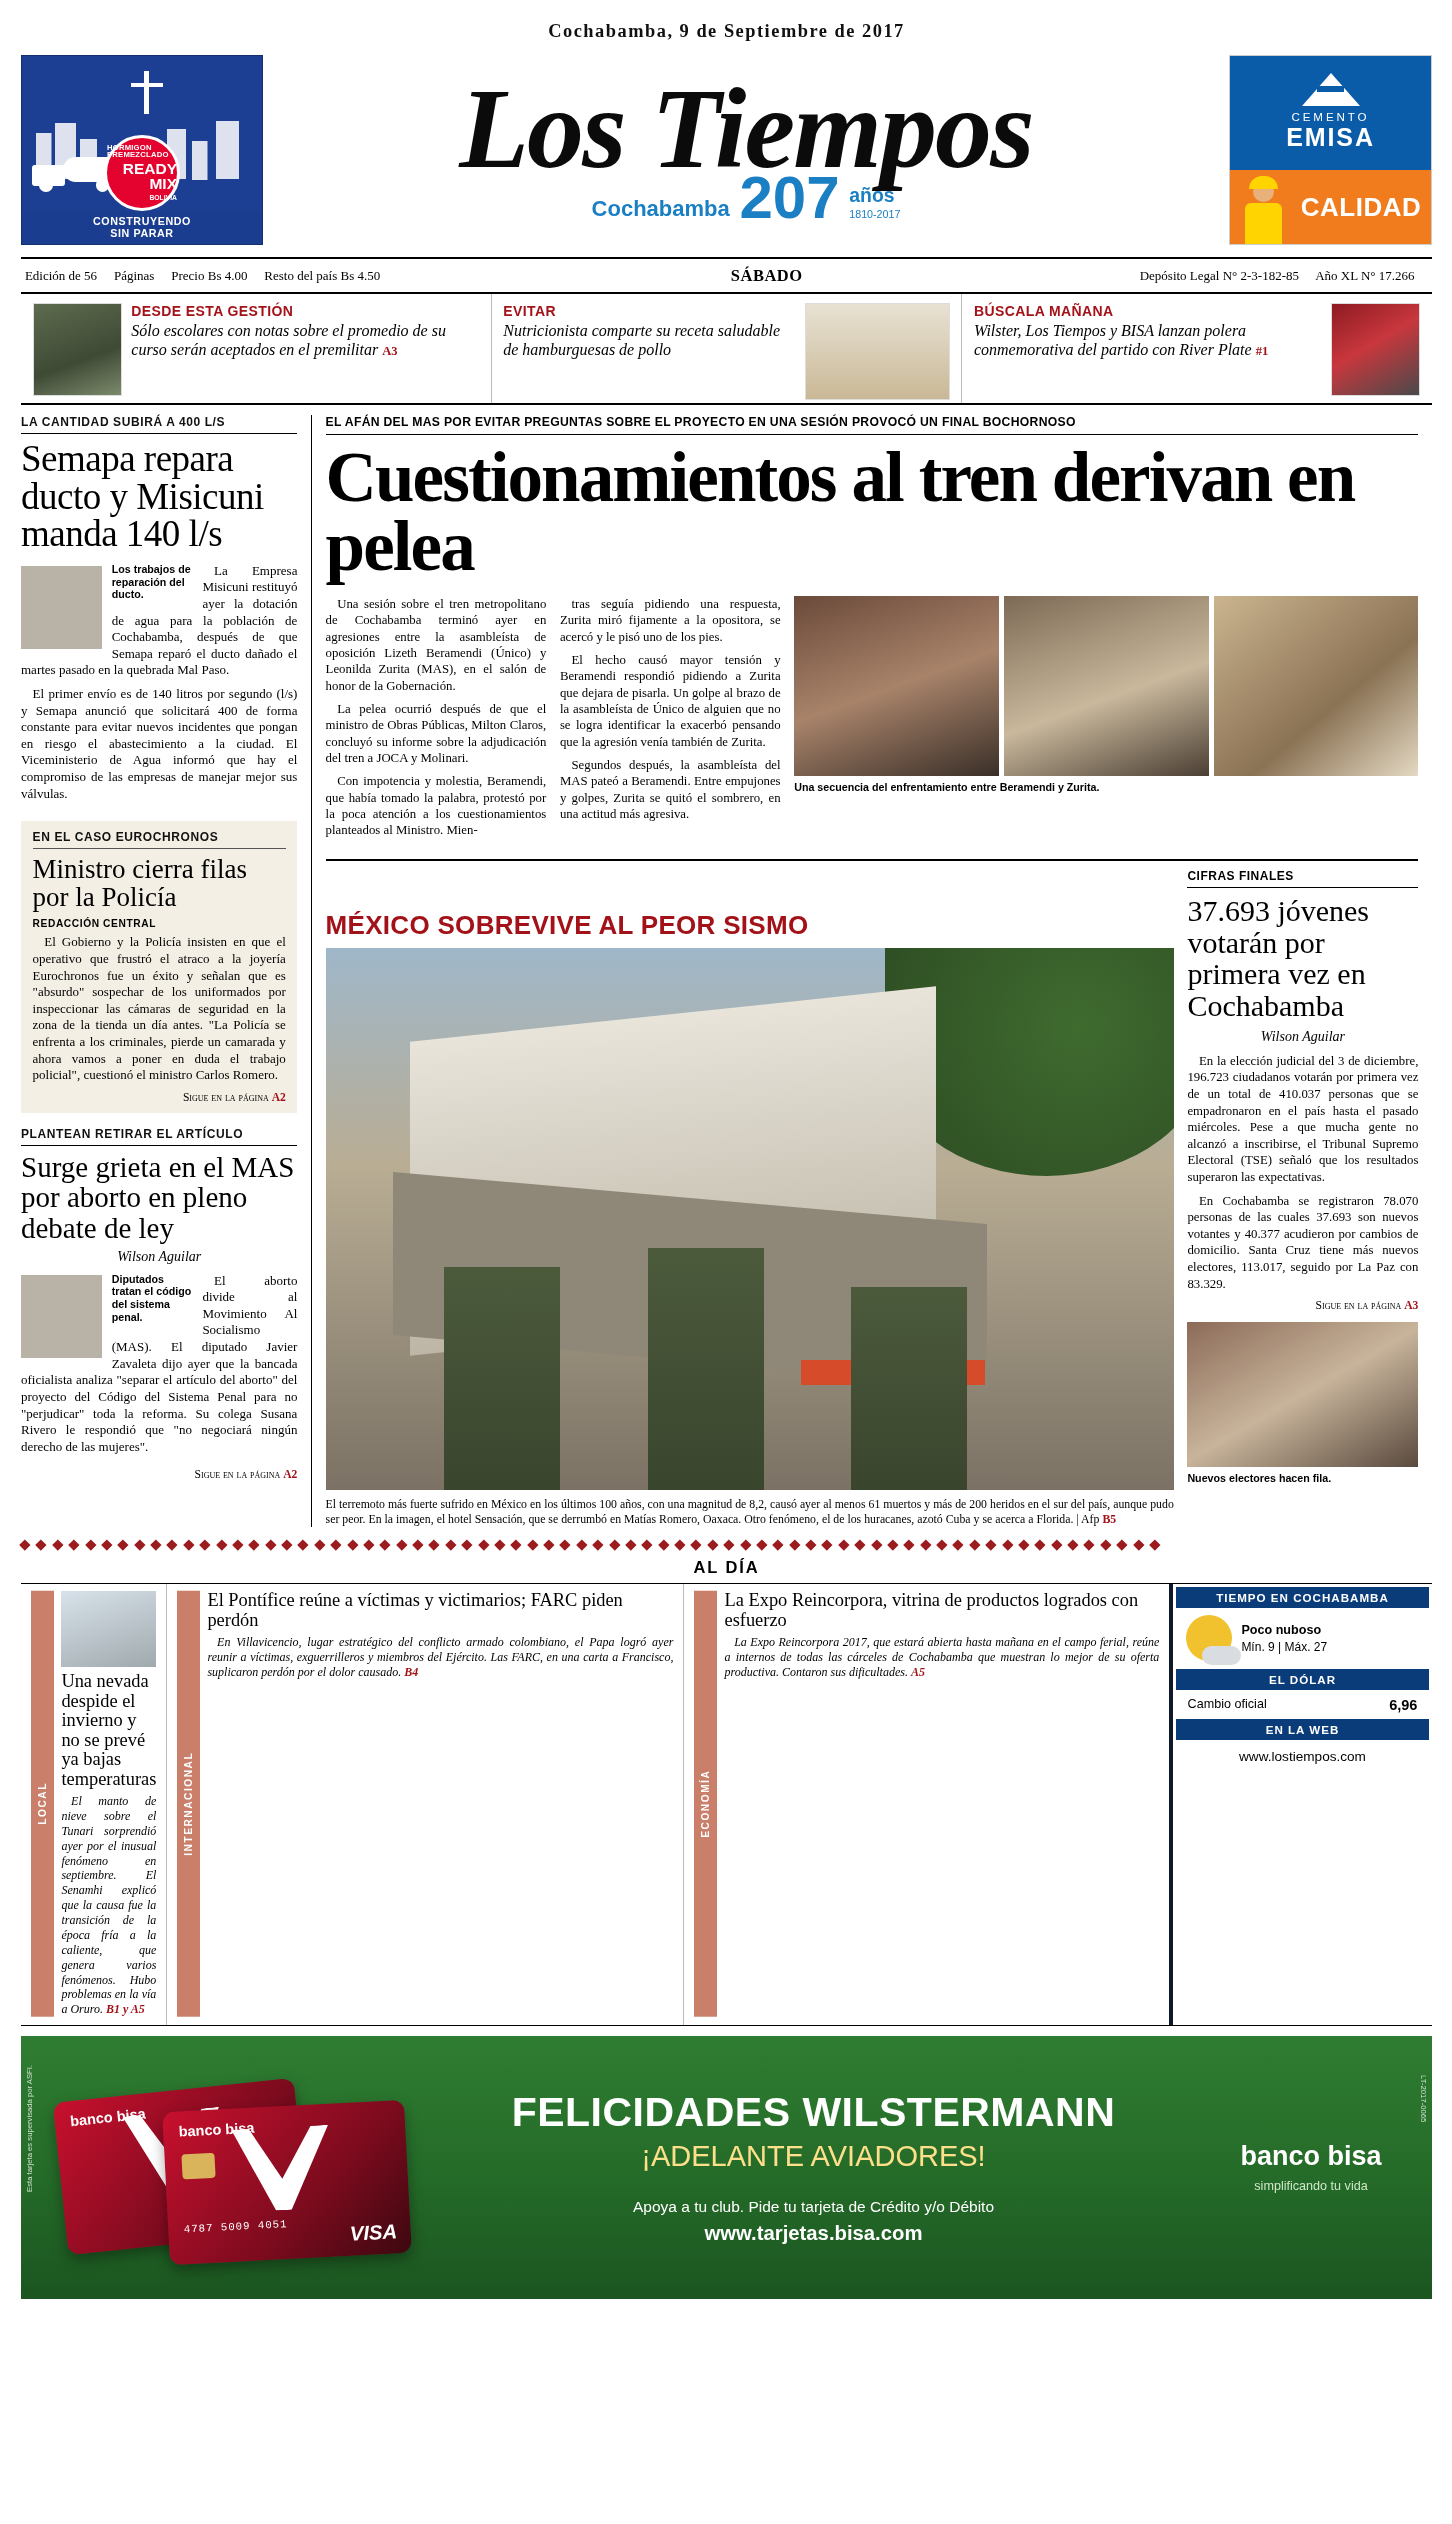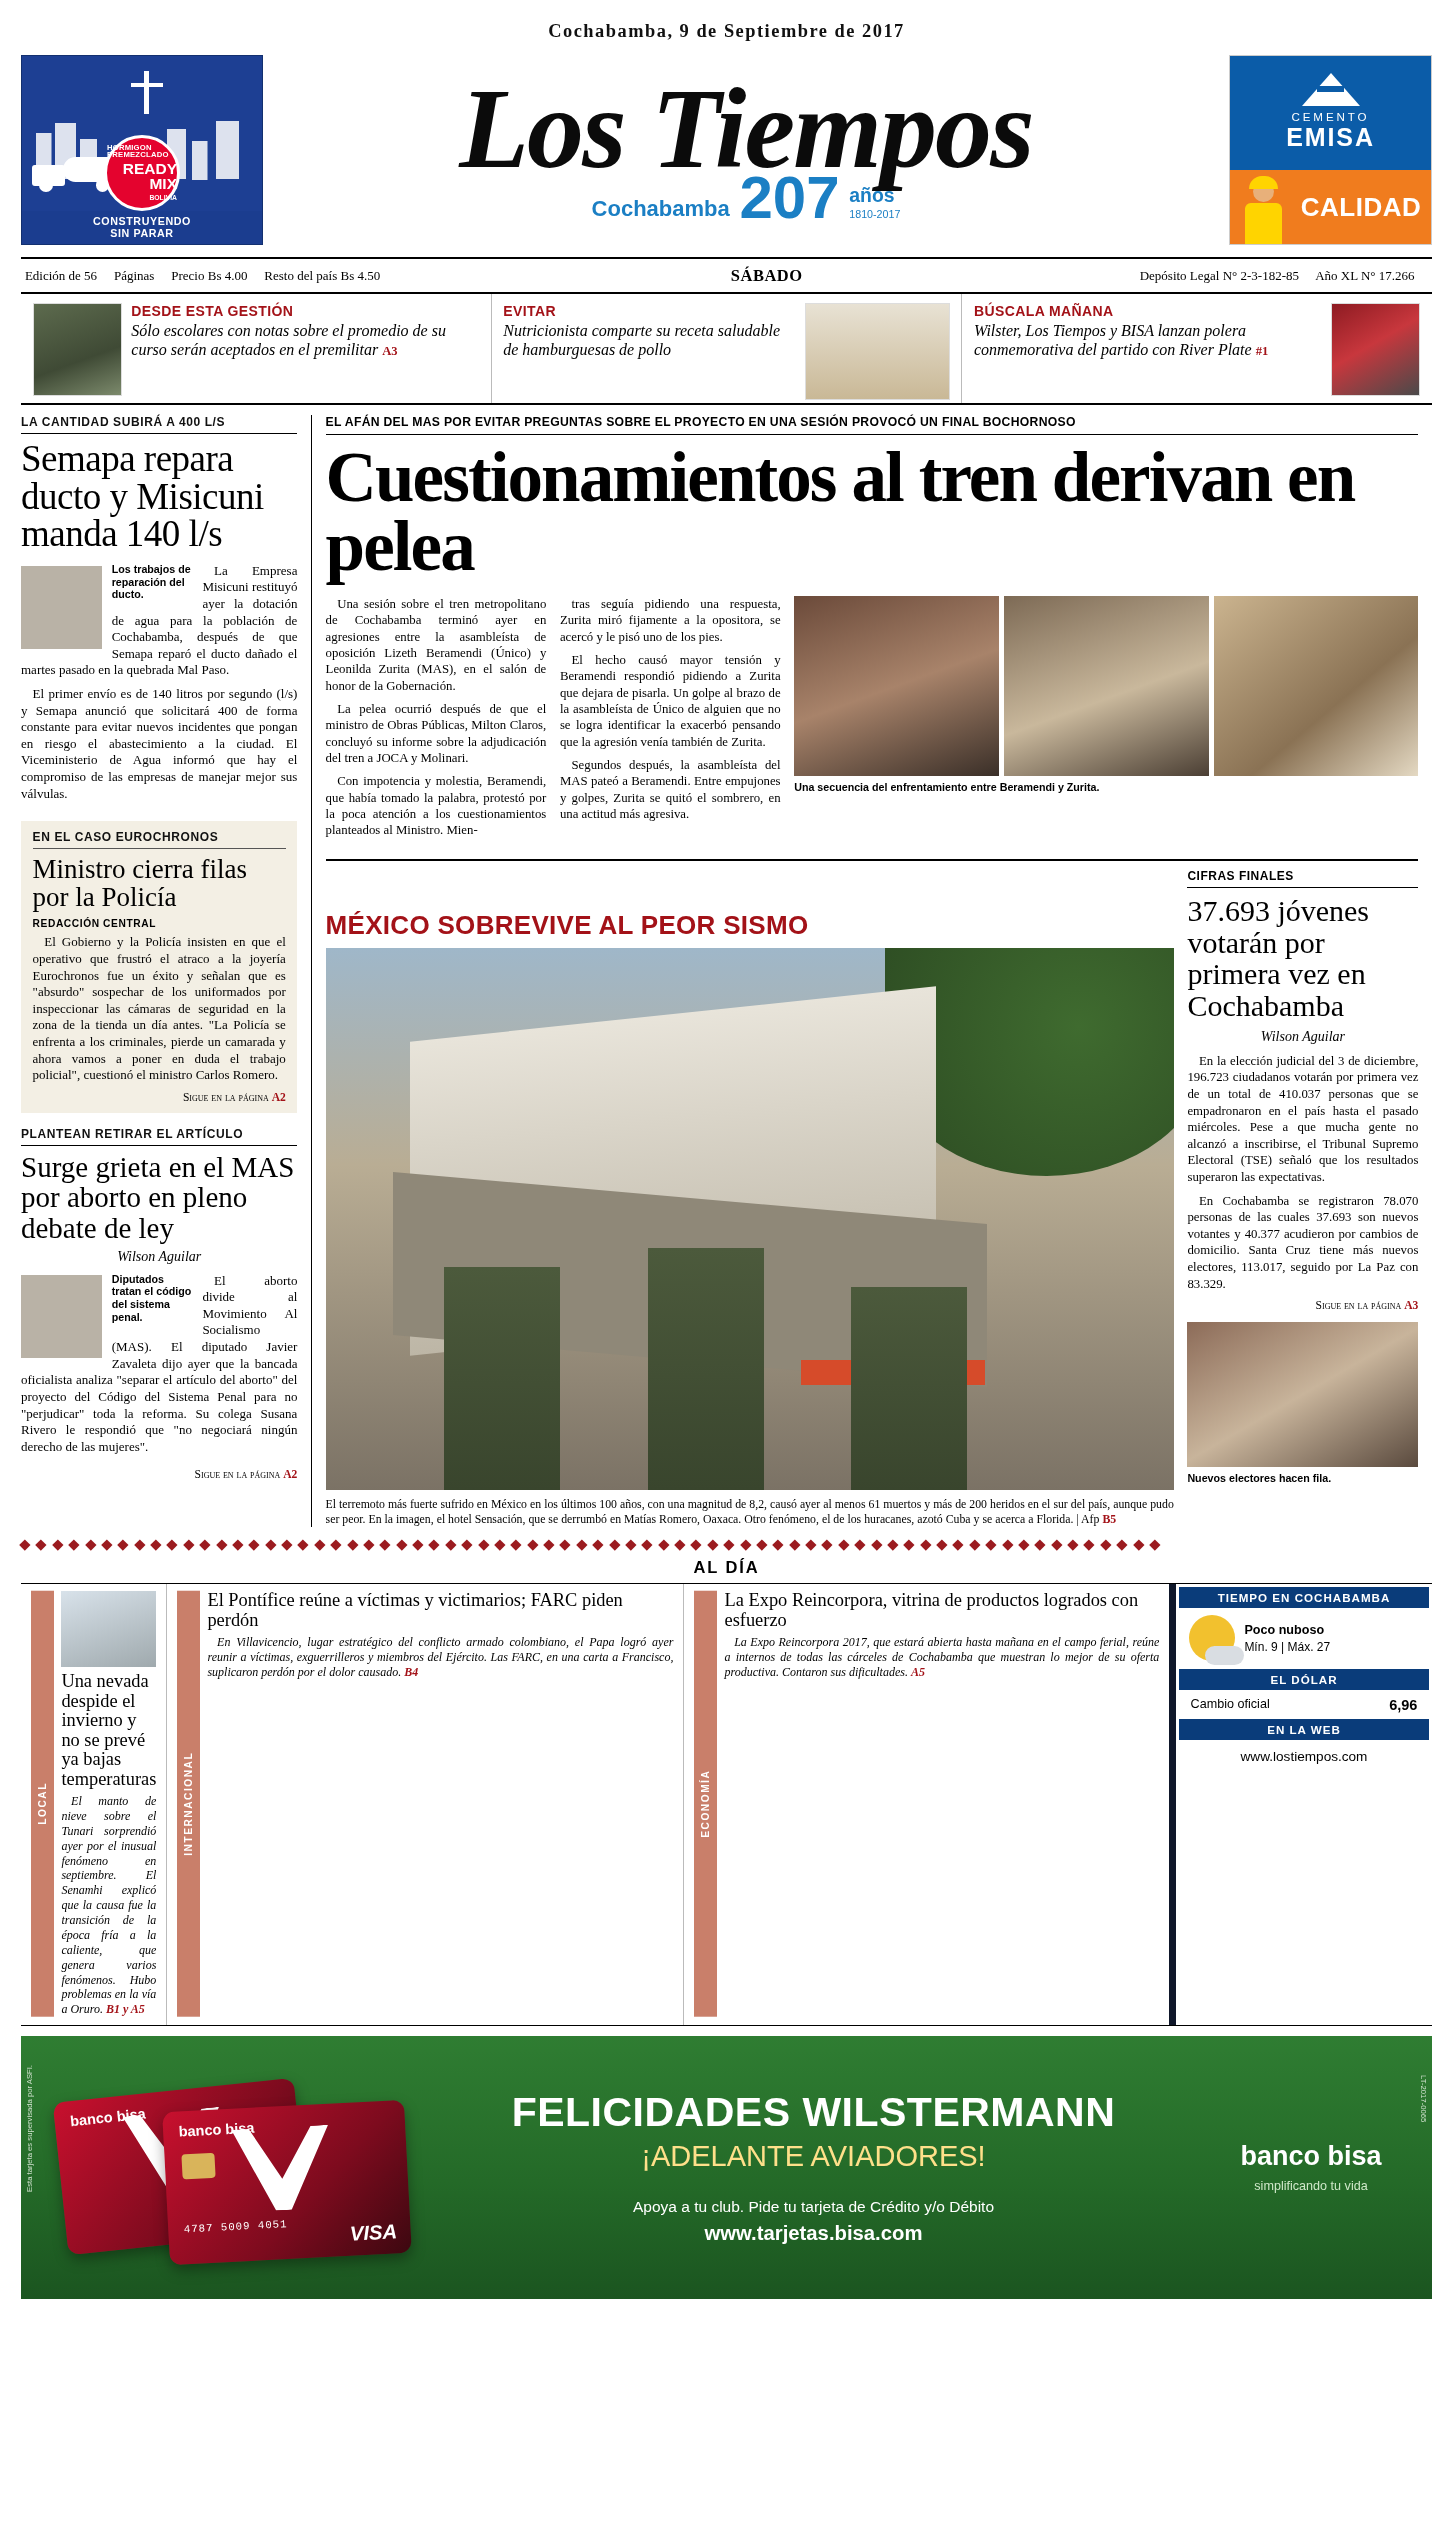--- a/index.html
+++ b/index.html
@@ -222,21 +222,21 @@
     font-size:10.2px; font-weight:bold; letter-spacing:1.5px; writing-mode:vertical-rl; transform:rotate(180deg);
     display:flex; align-items:center; justify-content:center; margin-right:7.7px;
   }
   .vtab.int{background:#c97f6a;} .vtab.eco{background:#c97f6a;}
   .aldia-body { flex:1; }
   .aldia-photo { width:100%; height:76px; background:linear-gradient(160deg,#d8e2ea,#9fa9ad); margin-bottom:4.8px;}
   .aldia-head { font-family:"Liberation Serif",serif; font-size:18.4px; line-height:1.06; margin-bottom:4.8px;}
   .aldia-text { font-size:12px; line-height:1.24; text-align:justify;font-style:italic;}
   .aldia-text p{margin:0; text-indent:9.7px;}
 
-  .aldia-side { width:263px; border-left:7px solid #0f172a; padding:3px; }
+  .aldia-side { width:263px; border-left:4px solid #0f172a; padding:3px; }
   .side-bar { background:#0a3c7a; color:#fff; font-family:"Liberation Sans",sans-serif; font-weight:bold; font-size:11.6px; letter-spacing:1px; text-align:center; padding:3.9px 0;}
   .weather { display:flex; align-items:center; gap:9.7px; padding:7.7px 9.7px; }
   .sun { width:46px;height:46px;border-radius:50%;background:#f2c12e; position:relative; flex:none;}
   .cloud { position:absolute; right:-9.7px; bottom:-3.9px; width:39px;height:19.4px;background:#d9dde2;border-radius:11.6px;}
   .weather-txt .w1{font-family:"Liberation Sans",sans-serif;font-size:12.6px;font-weight:bold;}
   .weather-txt .w2{font-family:"Liberation Sans",sans-serif;font-size:12px;margin-top:2.9px;}
   .dolar-row { display:flex; justify-content:space-between; padding:6.8px 11.6px; font-family:"Liberation Sans",sans-serif; font-size:12.6px;}
   .dolar-row b{font-size:14.5px;}
   .web-url { text-align:center; font-family:"Liberation Sans",sans-serif; font-size:13.6px; padding:8.7px 0;}
 

